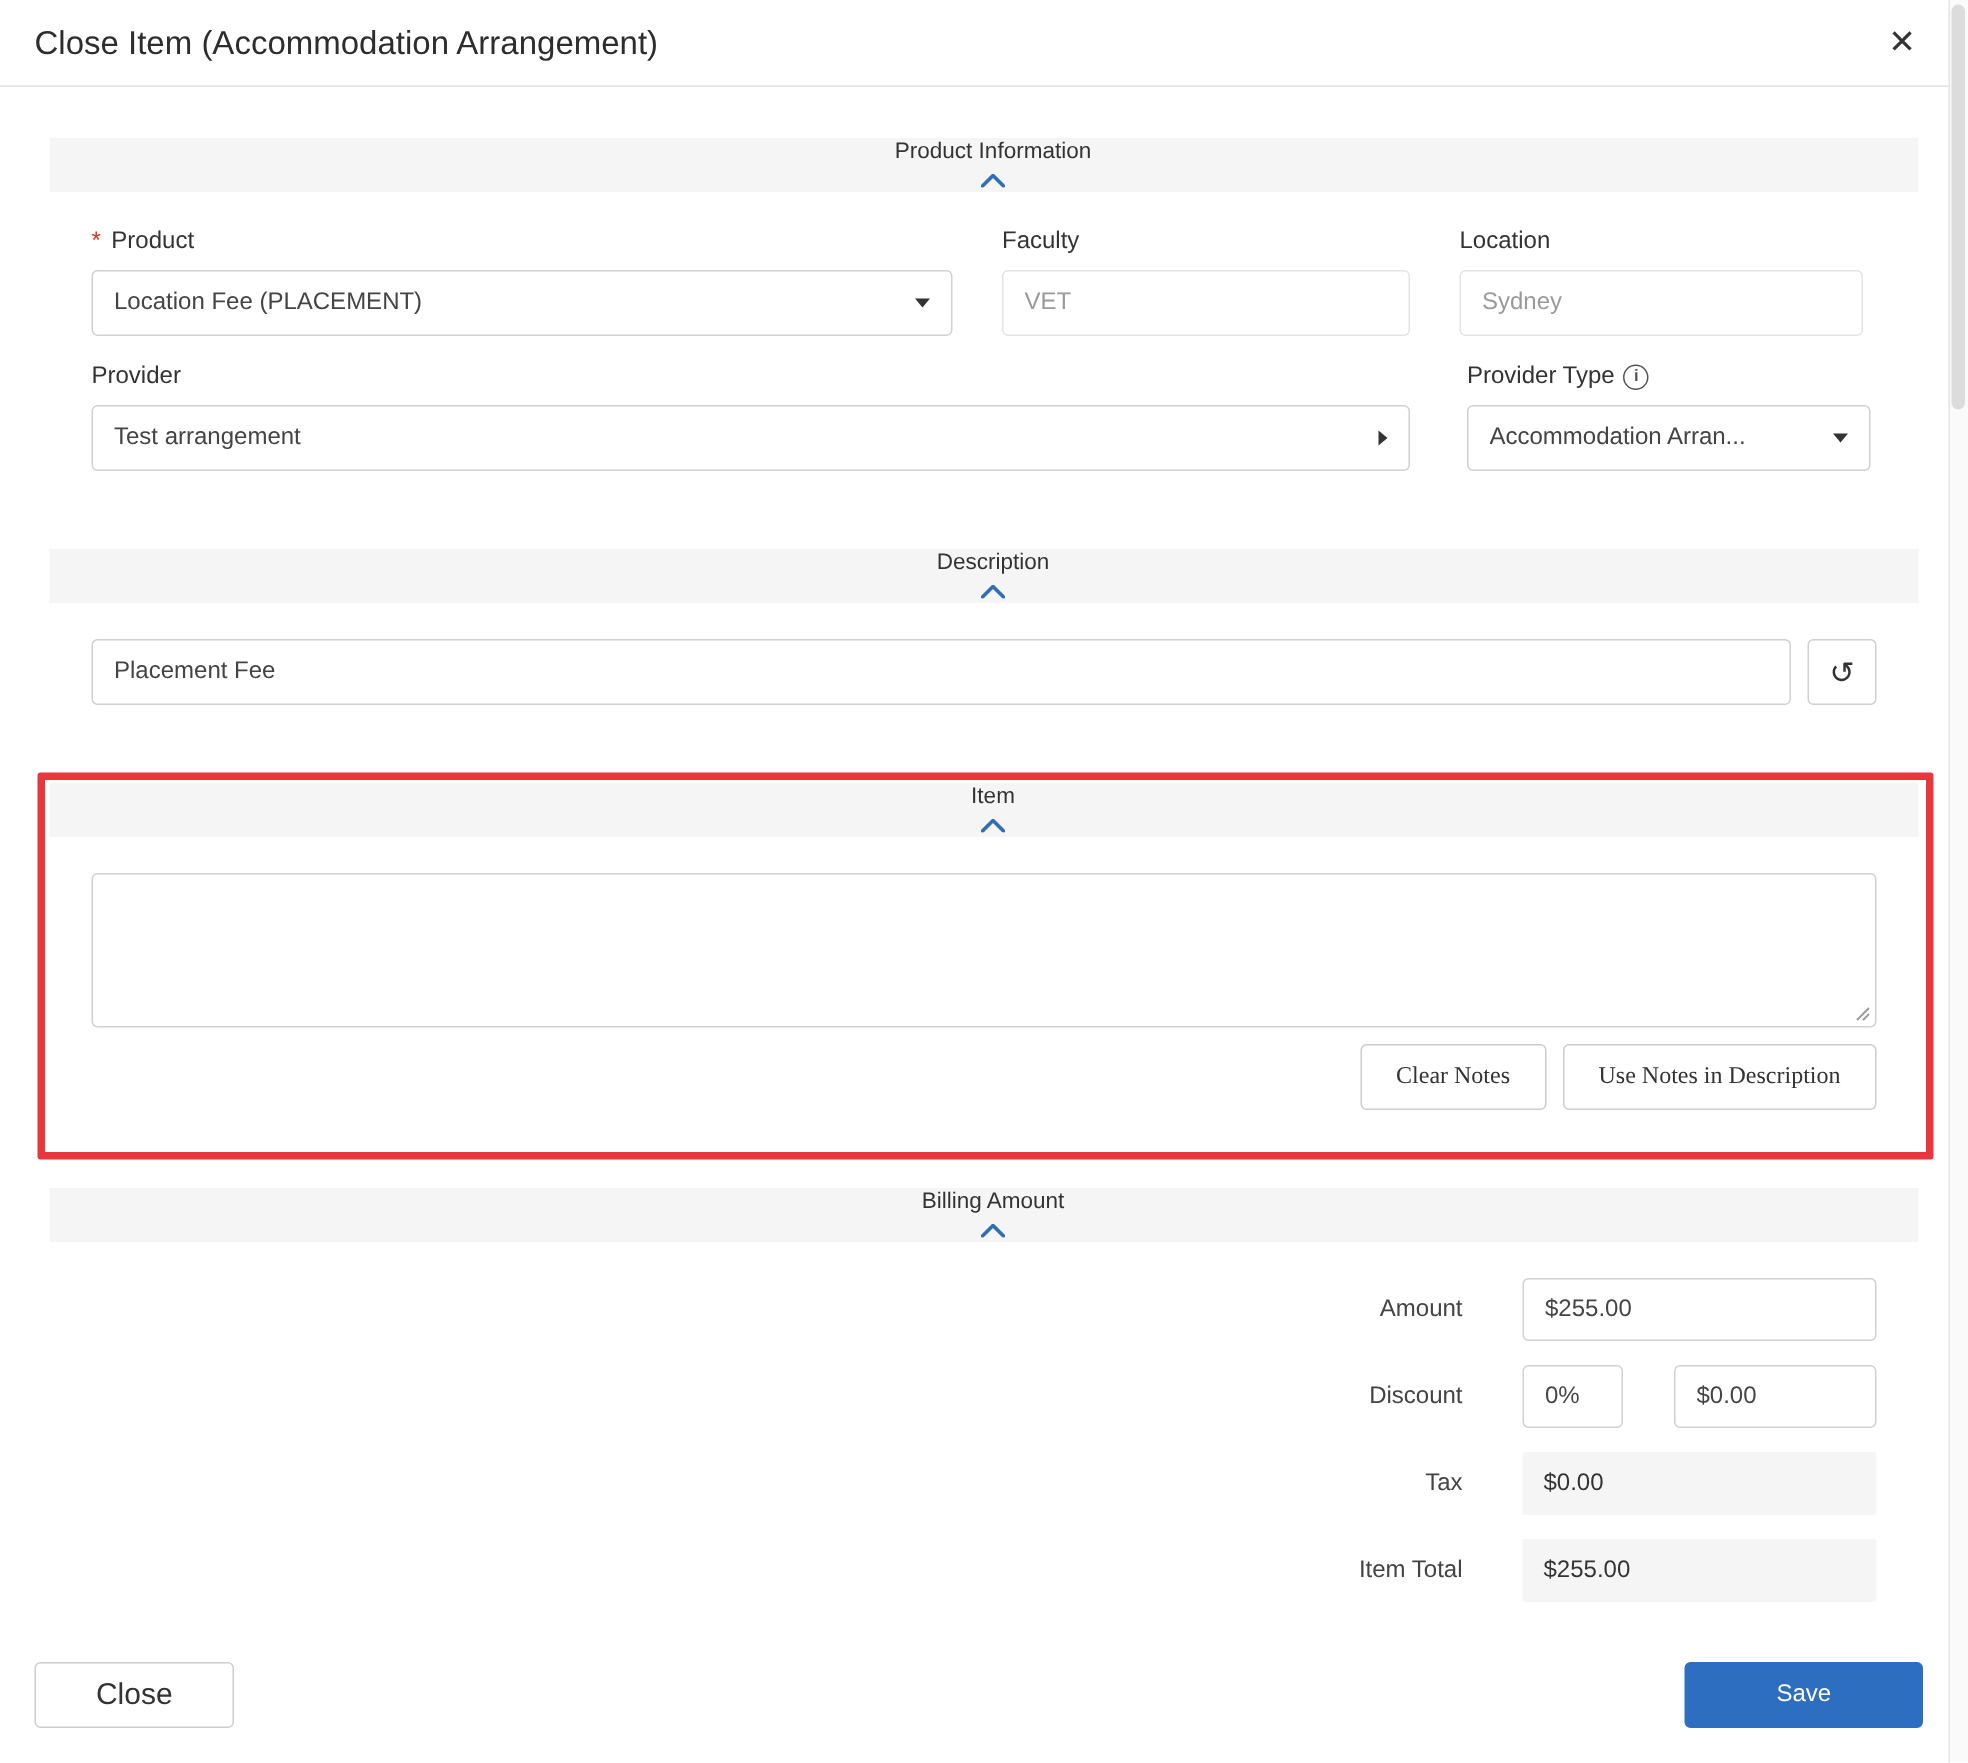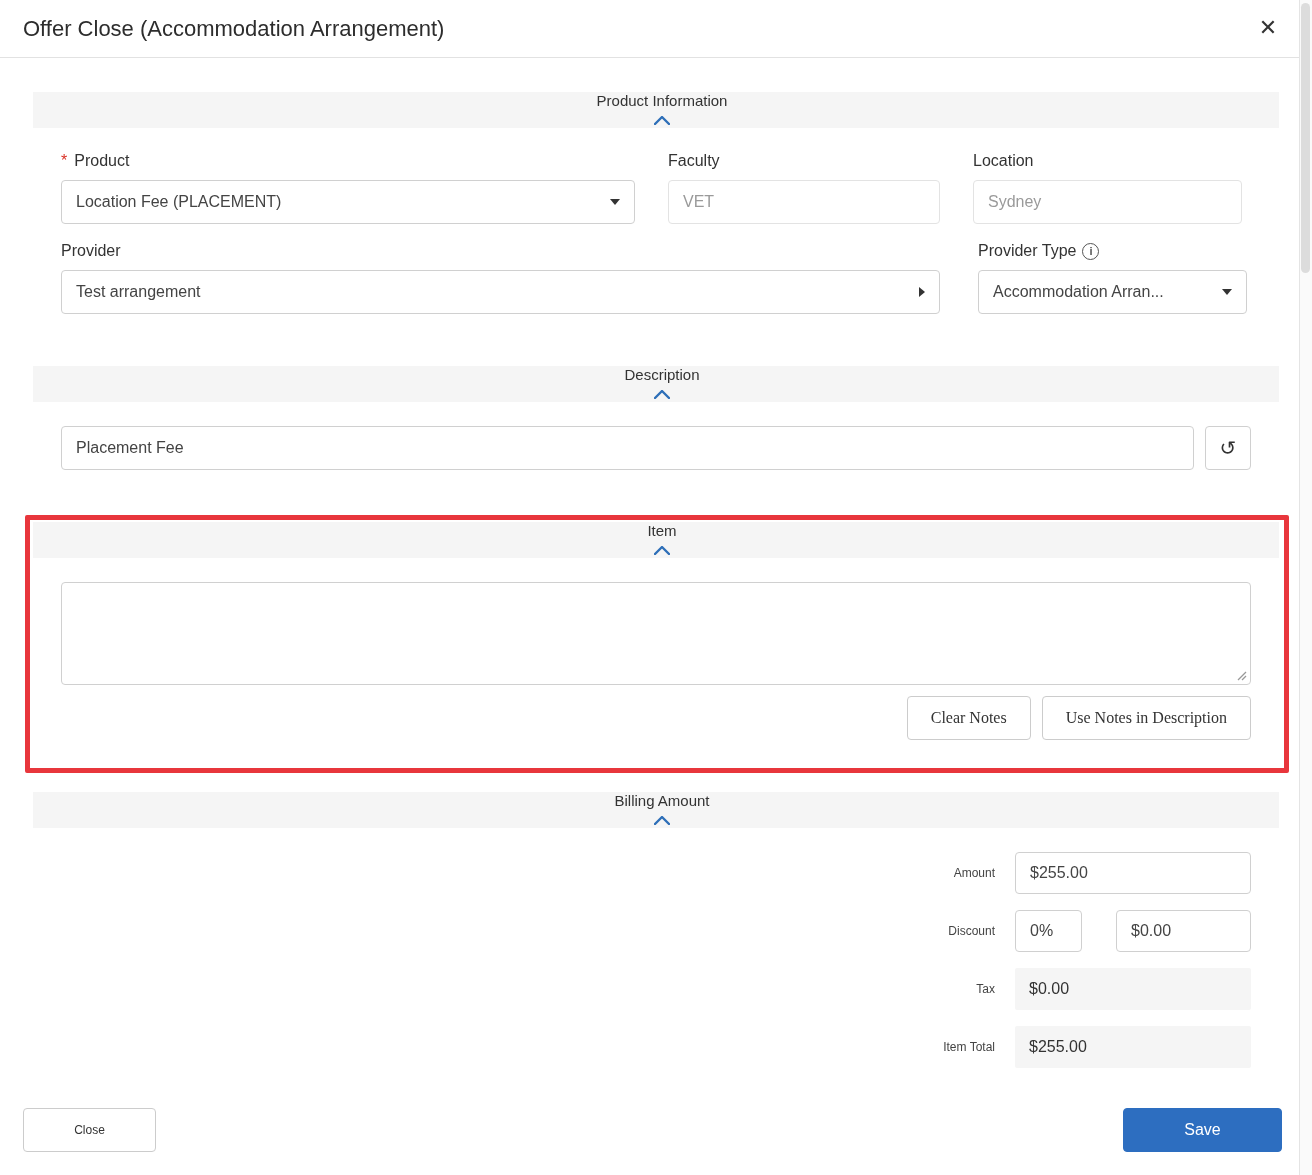--- a/index.html
+++ b/index.html
@@ -83,56 +83,56 @@
   }
   .resize-grip{position:absolute;right:4px;bottom:4px;width:12px;height:12px;pointer-events:none;}
   .notes-buttons{display:flex;justify-content:flex-end;gap:11px;margin-top:11px;}
   .btn-light{
     height:44px;padding:0 23px;background:#fff;border:1px solid #ccc;border-radius:4px;
     font-size:16px;color:#333;cursor:pointer;font-family:Liberation Serif, serif;
   }
   
   .b-row{display:flex;align-items:center;justify-content:flex-end;margin-bottom:16px;}
   .b-row:last-child{margin-bottom:0;}
-  .b-label{font-size:12px;color:#444;margin-right:20px;}
+  .b-label{font-size:16px;color:#444;margin-right:40px;}
   .b-input{width:236px;height:42px;border:1px solid #d0d0d0;border-radius:4px;font-size:16px;color:#444;padding:0 14px;font-family:inherit;}
   .b-pct{width:67px;}
   .b-disc-amt{width:135px;margin-left:34px;}
   .b-readonly{
     width:236px;height:42px;background:#f5f5f5;border:none;border-radius:2px;
     font-size:16px;color:#333;display:flex;align-items:center;padding:0 14px;
   }
   
   .modal-footer{
     position:absolute;left:23px;right:30px;bottom:23px;
     display:flex;justify-content:space-between;align-items:center;
   }
   .btn-close{
     width:133px;height:44px;background:#fff;border:1px solid #ccc;border-radius:4px;
-    font-size:12px;color:#333;cursor:pointer;font-family:inherit;
+    font-size:20px;color:#333;cursor:pointer;font-family:inherit;
   }
   .btn-save{
     width:159px;height:44px;background:var(--save_blue);border:1px solid var(--save_blue);
     border-radius:4px;font-size:16px;color:#fff;cursor:pointer;font-family:Liberation Sans, sans-serif;
   }
   
   .scrollbar-track{
     position:absolute;top:0;right:0;width:13px;height:100%;
     background:#fafafa;border-left:1px solid #e4e4e4;
   }
   .scrollbar-thumb{
     position:absolute;top:3px;right:2px;width:9px;height:270px;
     background:#dcdcdc;border-radius:5px;
   }
 </style>
 </head>
 <body>
 
 <div class="modal-header">
-  <h1 class="modal-title">Offer Close (Accommodation Arrangement)</h1>
+  <h1 class="modal-title">Close Item (Accommodation Arrangement)</h1>
   <button class="modal-close">✕</button>
 </div>
 
 <div class="content">
 
   <div class="section">
     <div class="section-header">
       <span class="section-title">Product Information</span>
       <button class="chev" aria-label="collapse">
         <svg width="16" height="9" viewBox="0 0 16 9">

